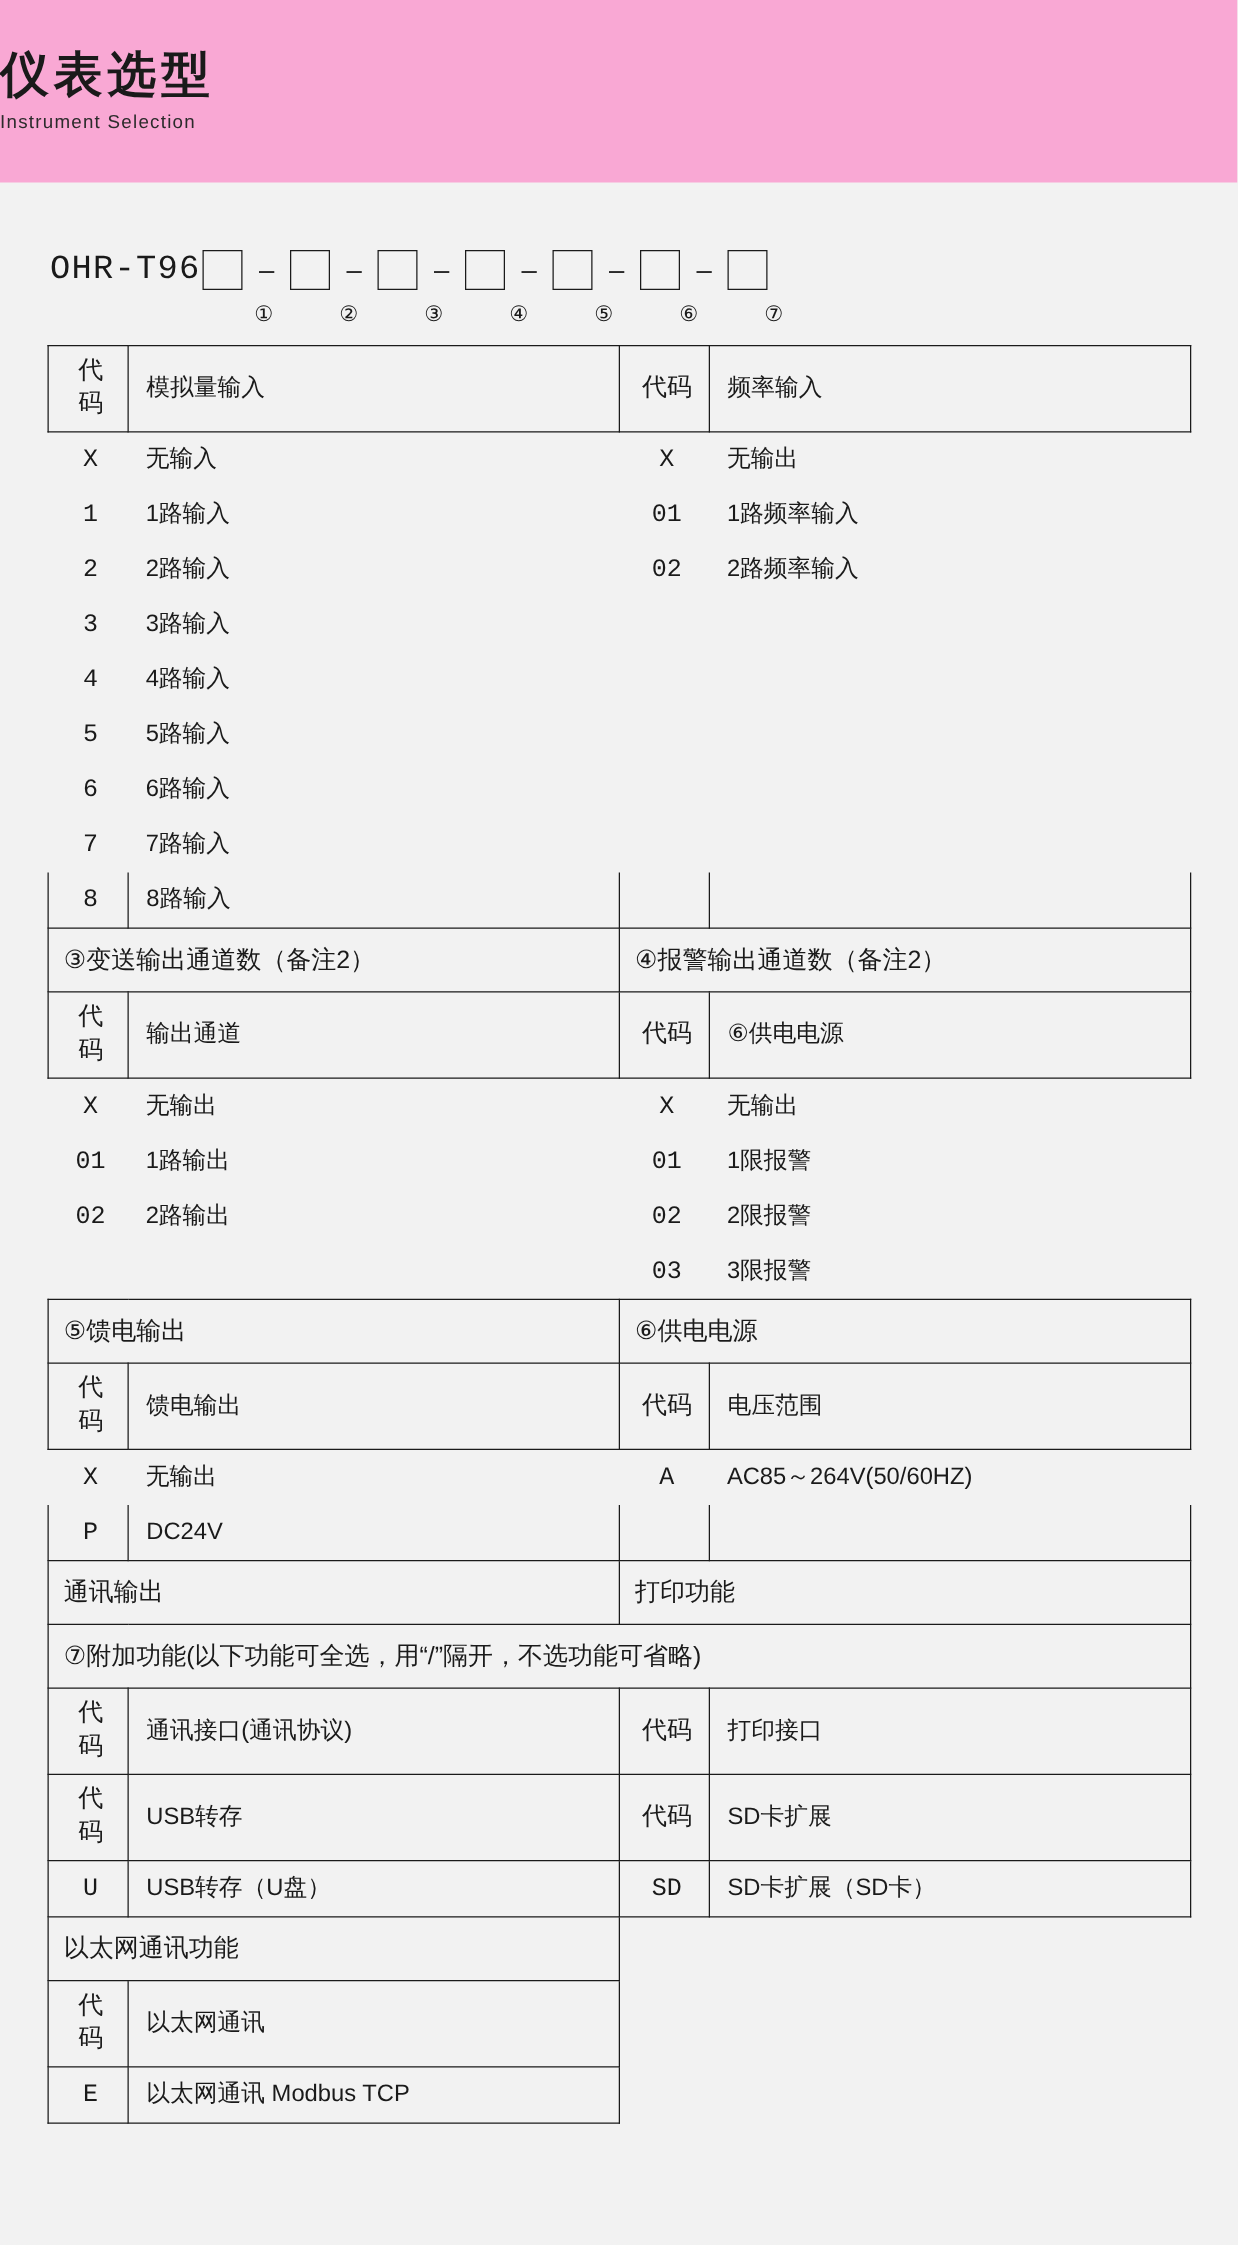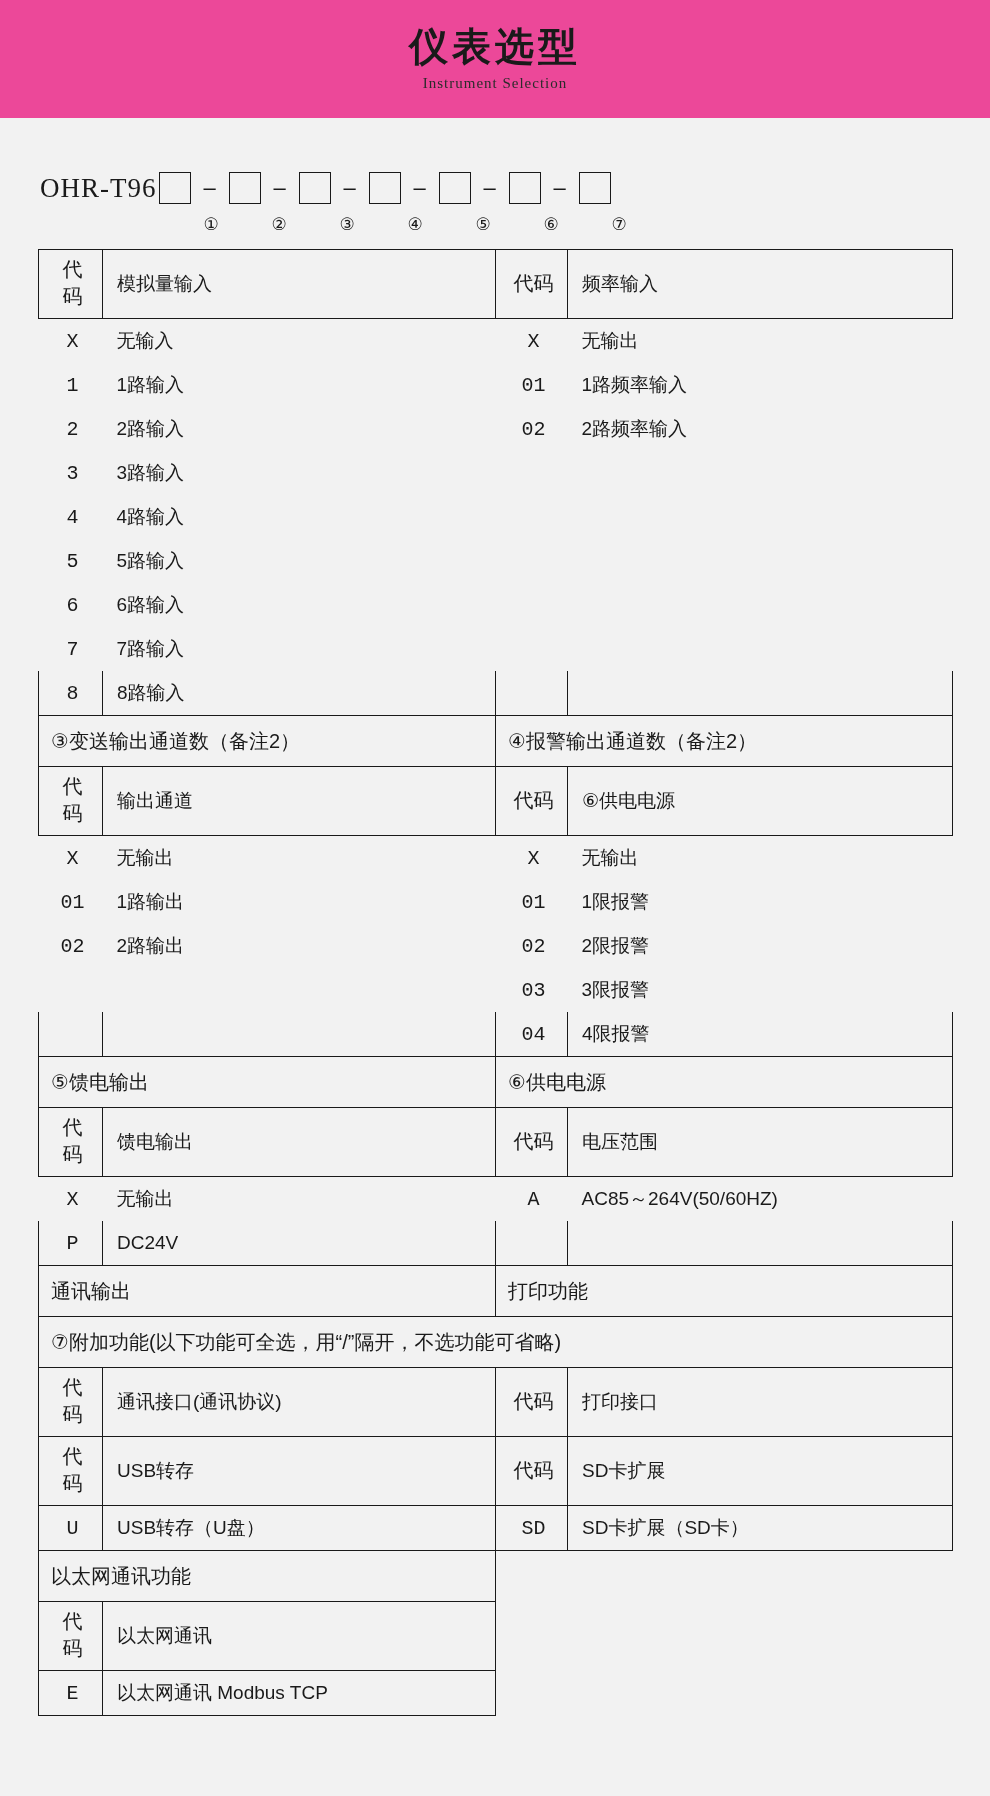--- a/index.html
+++ b/index.html
@@ -7,40 +7,39 @@
     width:990px;
     background:#f2f2f2;
     font-family:"Liberation Sans","DejaVu Sans",sans-serif;
     color:#1a1a1a;
     -webkit-font-smoothing:antialiased;
   }
   .page{width:990px;position:relative;}
 
   
   .banner{
-    background:#ec4899;
-    height:118px;
+    background:#f9a8d4;
+    height:146px;
     display:flex;
     flex-direction:column;
-    align-items:center;
+    align-items:flex-start;
     justify-content:center;
   }
   .banner-title{
     font-size:39px;
     font-weight:bold;
     letter-spacing:4px;
     line-height:1.1;
     color:#1a1a1a;
   }
   .banner-sub{
     font-size:15px;
     letter-spacing:1px;
     margin-top:6px;
     color:#2b2b2b;
-    font-family:Liberation Serif, serif;
   }
 
   
   .content{
     padding:40px 38px 0 38px;
   }
   .product-name{
     font-size:26px;
     font-weight:500;
     letter-spacing:.5px;
@@ -50,21 +49,21 @@
   
   .model-row{
     display:flex;
     align-items:center;
     margin:10px 0 0 2px;
     height:40px;
   }
   .model-prefix{
     font-size:27px;
     letter-spacing:1px;
-    font-family:Liberation Serif, serif;
+    font-family:Liberation Mono, monospace;
   }
   .slot{
     width:30px;height:30px;
     border:1.6px solid #1a1a1a;
     display:inline-block;
     margin:0 2px;
     background:#f2f2f2;
   }
   .dash{
     display:inline-block;
@@ -262,26 +261,20 @@
         <td class="desc-cell nb">2路输出</td>
         <td class="code-cell wide nb blank-cell">02</td>
         <td class="desc-cell nb blank-cell">2限报警</td>
       </tr>
       <tr>
         <td class="code-cell nb"></td>
         <td class="desc-cell nb"></td>
         <td class="code-cell wide nb blank-cell">03</td>
         <td class="desc-cell nb blank-cell">3限报警</td>
       </tr>
-      <tr>
-        <td class="code-cell" style="border-top:none;"></td>
-        <td class="desc-cell" style="border-top:none;"></td>
-        <td class="code-cell wide" style="border-top:none;">04</td>
-        <td class="desc-cell" style="border-top:none;">4限报警</td>
-      </tr>
 
       <tr>
         <td class="sec-head" colspan="2">⑤馈电输出</td>
         <td class="sec-head" colspan="2">⑥供电电源</td>
       </tr>
       <tr>
         <td class="code-cell">代码</td>
         <td class="desc-cell">馈电输出</td>
         <td class="code-cell wide">代码</td>
         <td class="desc-cell">电压范围</td>

